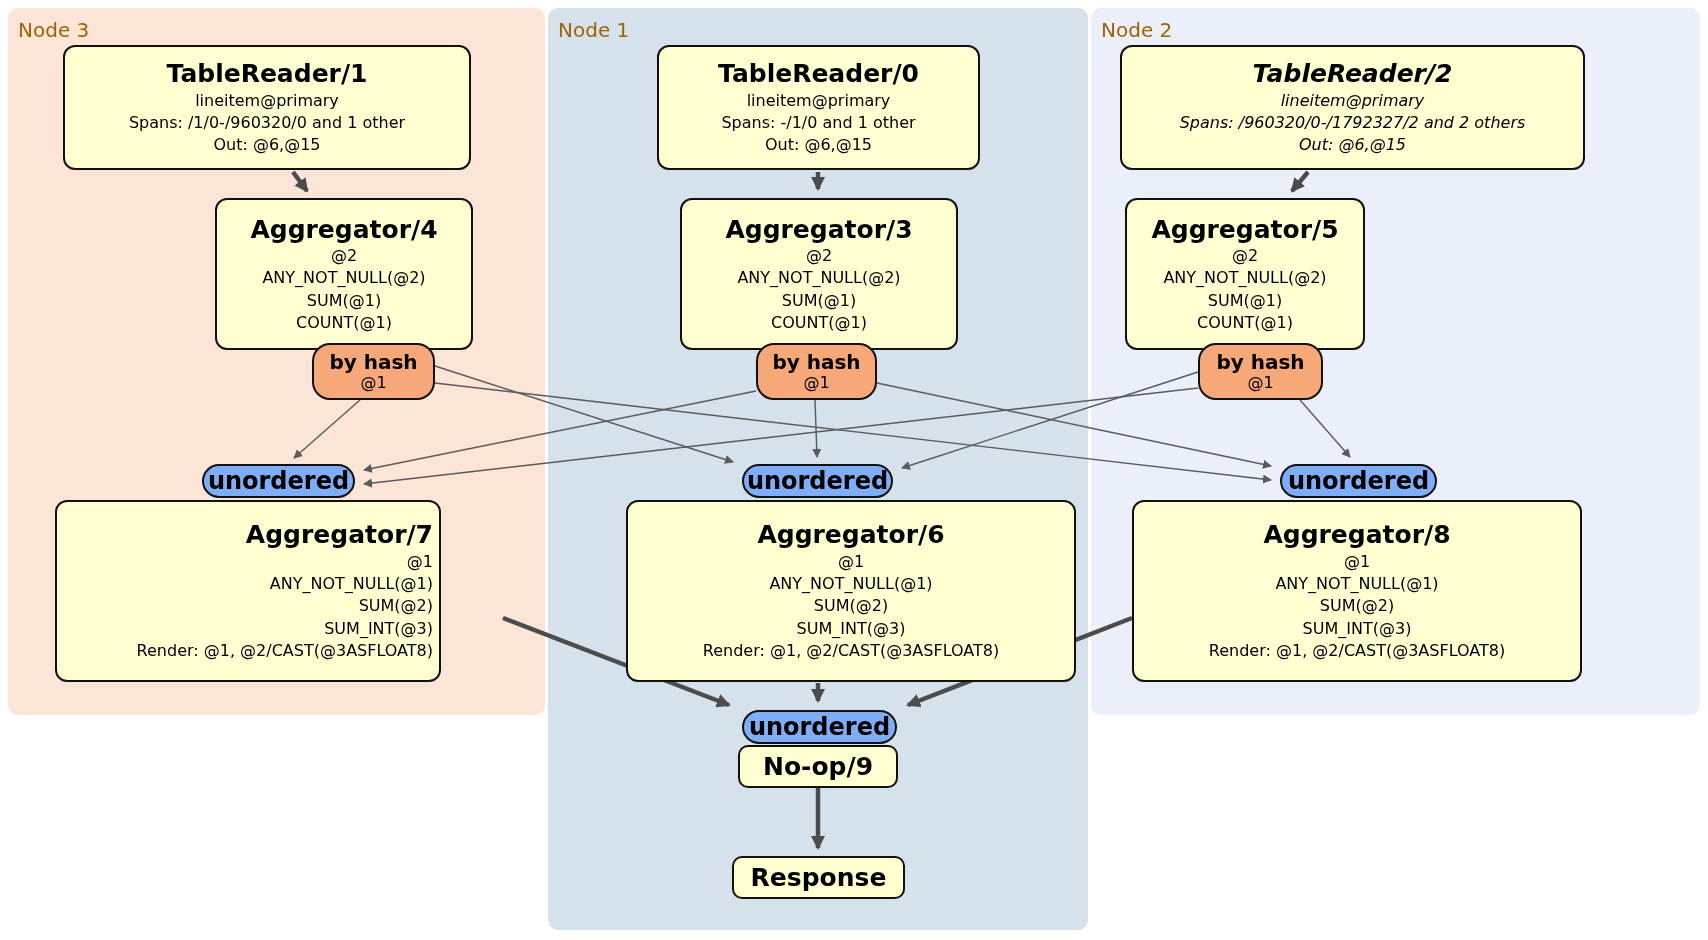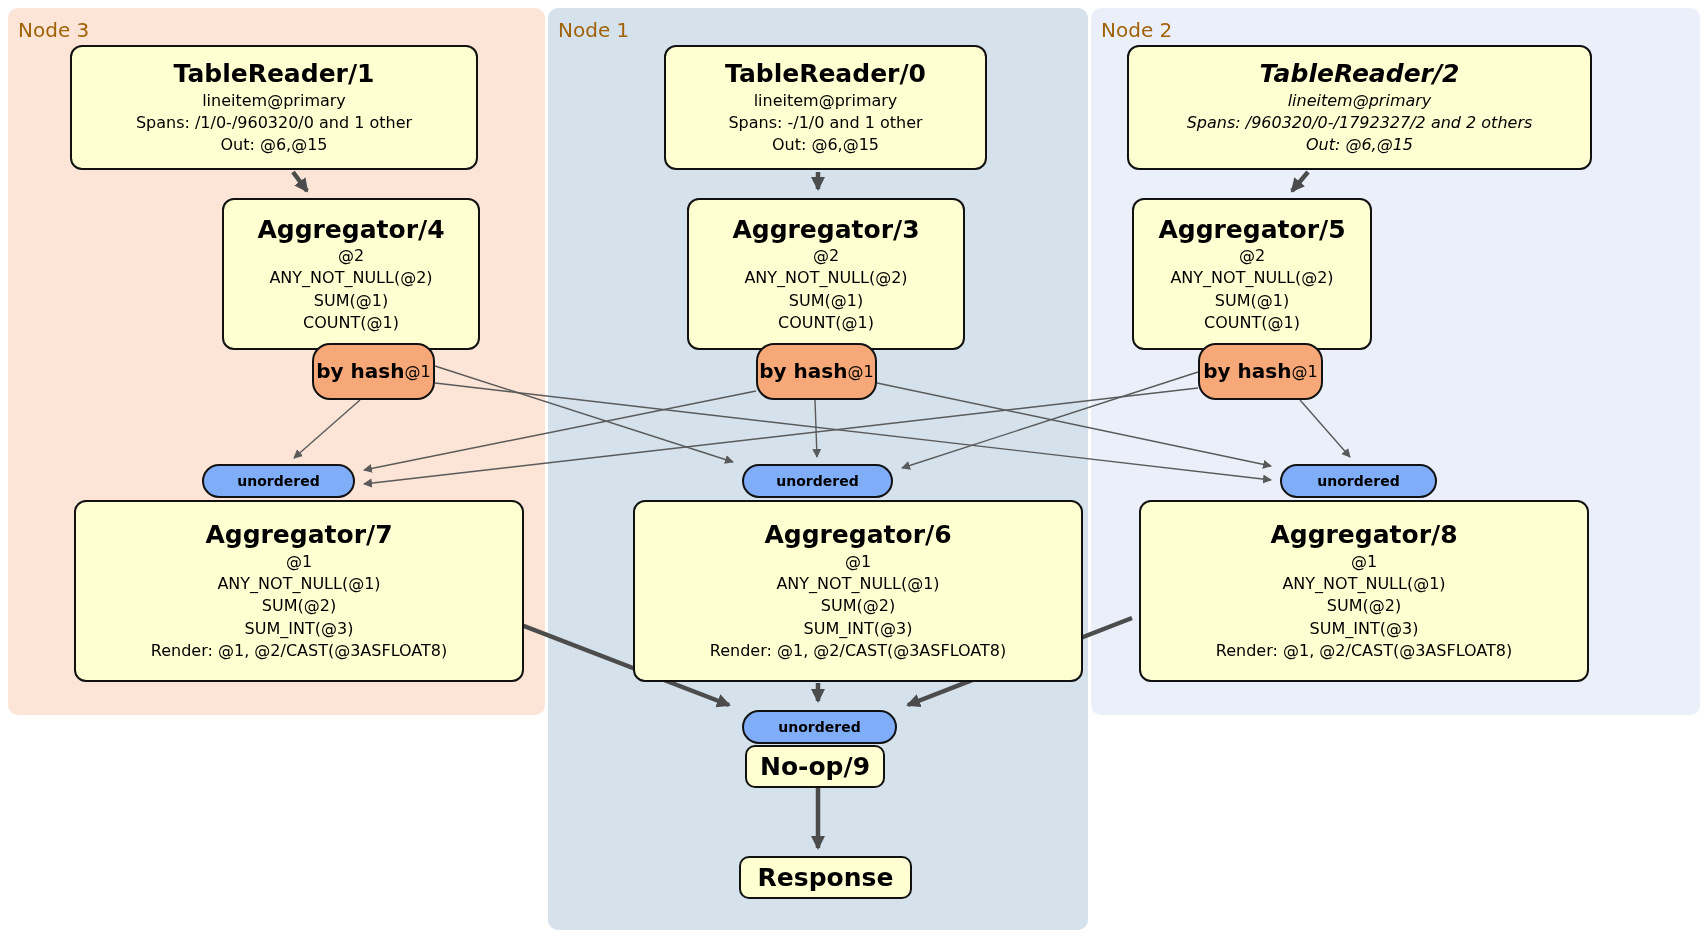--- a/index.html
+++ b/index.html
@@ -13,39 +13,39 @@
     position:absolute; top:11px; left:10px;
     font-size:20px; line-height:1.1; color:#a16207;
   }
   #edges { position:absolute; left:0; top:0; z-index:2; }
   .pbox {
     position:absolute; z-index:3;
     background:#ffffd2; border:2px solid #111;
     border-radius:12px; box-sizing:border-box;
     display:flex; flex-direction:column;
     align-items:center; justify-content:center;
-    text-align:center; padding:2px 6px;margin-left:7px;
+    text-align:center; padding:2px 6px;
   }
   .pbox .title { font-weight:bold; font-size:25px; line-height:1.25; white-space:nowrap; }
   .pbox .line  { font-size:16px; line-height:1.4; white-space:nowrap; }
   .router {
     position:absolute; z-index:4;
     background:#f7a878; border:2px solid #111;
     border-radius:18px; box-sizing:border-box;
-    display:flex; flex-direction:row;
+    display:flex; flex-direction:column;
     align-items:center; justify-content:center; text-align:center;
   }
   .router .rl { font-weight:bold; font-size:20px; line-height:1.15; }
   .router .rs { font-size:16px; line-height:1.1; }
   .sync {
     position:absolute; z-index:4;
     background:#80adf8; border:2px solid #111;
     border-radius:17px; box-sizing:border-box;
     display:flex; align-items:center; justify-content:center;
-    font-weight:bold; font-size:14px; white-space:nowrap;
+    font-weight:bold; font-size:24px; white-space:nowrap;
   }
 </style>
 </head>
 <body>
 
 <div id="stage">
 
   <div class="region" style="left:8px; top:8px; width:537px; height:707px; background:#fce4d6;">
     <div class="region-label">Node 3</div>
   </div>
@@ -102,21 +102,21 @@
     <div class="line">SUM(@1)</div>
     <div class="line">COUNT(@1)</div>
   </div>
   <div class="router" style="left:312px; top:343px; width:123px; height:57px;">
     <div class="rl">by hash</div>
     <div class="rs">@1</div>
   </div>
   <div class="sync" style="left:202px; top:464px; width:153px; height:34px;">
     <span>unordered</span>
   </div>
-  <div class="pbox" style="left:67px; top:500px; width:450px; height:182px;">
+  <div class="pbox" style="left:55px; top:500px; width:386px; height:182px;align-items:flex-end;">
     <div class="title">Aggregator/7</div>
     <div class="line">@1</div>
     <div class="line">ANY_NOT_NULL(@1)</div>
     <div class="line">SUM(@2)</div>
     <div class="line">SUM_INT(@3)</div>
     <div class="line">Render: @1, @2/CAST(@3ASFLOAT8)</div>
   </div>
 
   <div class="pbox" style="left:657px; top:45px; width:323px; height:125px;">
     <div class="title">TableReader/0</div>
@@ -172,20 +172,20 @@
     <div class="line">@1</div>
     <div class="line">ANY_NOT_NULL(@1)</div>
     <div class="line">SUM(@2)</div>
     <div class="line">SUM_INT(@3)</div>
     <div class="line">Render: @1, @2/CAST(@3ASFLOAT8)</div>
   </div>
 
   <div class="sync" style="left:742px; top:710px; width:155px; height:34px;">
     <span>unordered</span>
   </div>
-  <div class="pbox" style="left:738px; top:745px; width:140px; height:43px; border-radius:10px;">
+  <div class="pbox" style="left:738px; top:745px; width:160px; height:43px; border-radius:10px;">
     <div class="title">No-op/9</div>
   </div>
   <div class="pbox" style="left:732px; top:856px; width:173px; height:43px; border-radius:10px;">
     <div class="title">Response</div>
   </div>
 
 </div>
 
 </body></html>

